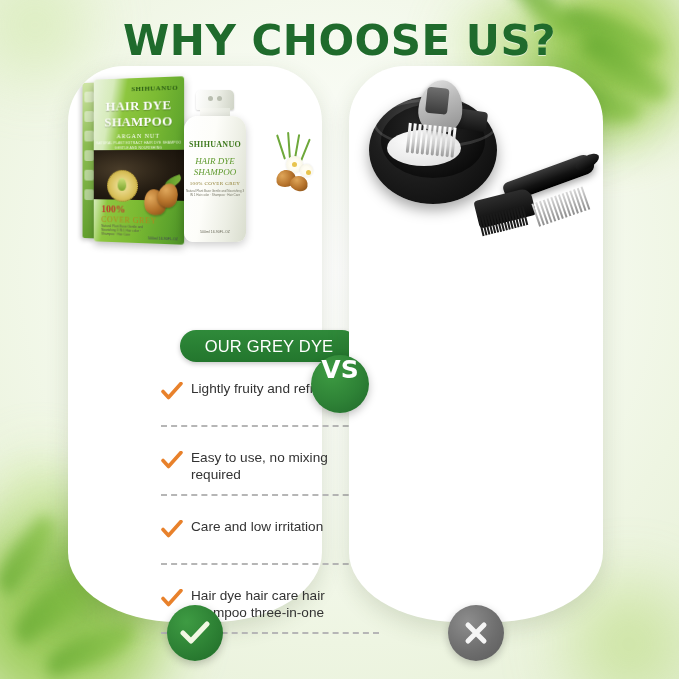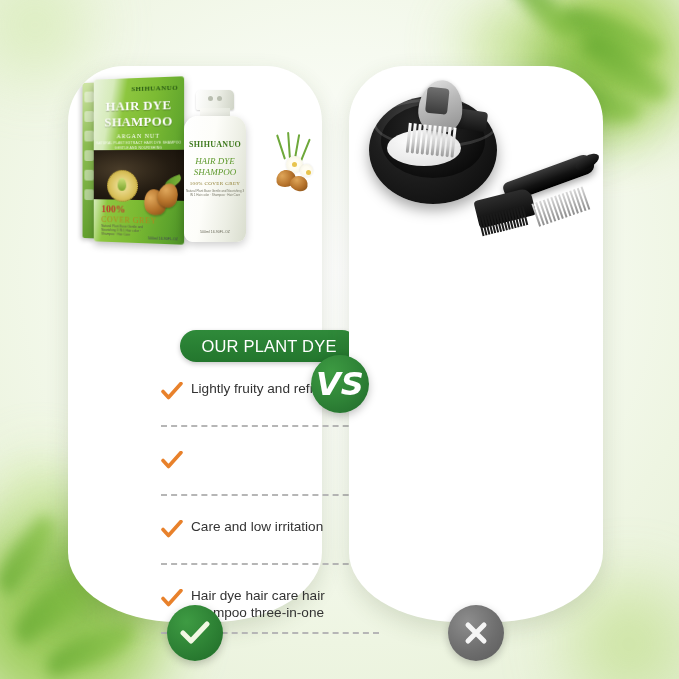--- a/index.html
+++ b/index.html
@@ -206,22 +206,22 @@
   .item .txt{font-size:13.6px;line-height:17px;color:#333333;padding-top:2px;}
   .sep{height:0;border-top:2px dashed #b6b6b6;margin:9px 0 10px 0;}
   .i-gap{height:10px;}
 
   .chk{display:block;width:22px;height:18px;}
 
   
   .vs{
     position:absolute;left:311px;top:355px;width:58px;height:58px;border-radius:50%;
     background:radial-gradient(circle at 35% 30%, #3d9b42 0%, #2e8236 55%, #20682a 100%);
-    display:flex;align-items:center;justify-content:center;
-    color:#fff;font-size:32px;font-weight:bold;font-style:italic;
+    display:flex;align-items:flex-start;justify-content:center;
+    color:#fff;font-size:25px;font-weight:bold;
     box-shadow:0 3px 8px rgba(0,0,0,.25);z-index:6;
     font-family:"DejaVu Sans", sans-serif;
   }
 
   
   .bcircle{position:absolute;top:605px;width:56px;height:56px;border-radius:50%;
     display:flex;align-items:center;justify-content:center;z-index:7;
     box-shadow:0 3px 8px rgba(0,0,0,.22);}
   .bcircle.ok{left:167px;background:radial-gradient(circle at 35% 30%,#3e9b43,#2d8134 55%,#1f6a27 100%);}
   .bcircle.no{left:448px;background:radial-gradient(circle at 35% 30%,#8d8d8d,#6e6e6e 55%,#5a5a5a 100%);}
@@ -241,20 +241,21 @@
   <div class="blob b-bl3"></div>
   <div class="blob b-br1"></div>
   <div class="leaf lf1"></div>
   <div class="leaf lf2"></div>
   <div class="leaf lf3"></div>
   <div class="leaf lf4"></div>
   <div class="leaf lf5"></div>
   <div class="leaf lf6"></div>
   <div class="leaf lf7"></div>
 
+  <div class="title">WHY CHOOSE US?</div>
 
   <div class="card left">
     <div class="card-img">
 
       <div class="prodbox">
         <div class="pb-side">
           <div class="row"></div>
             <div class="row"></div>
             <div class="row"></div>
           <div class="row"></div>
@@ -309,40 +310,41 @@
         <div class="sprig" style="left:30px;top:6px;transform:rotate(22deg)"></div>
         <div class="flower" style="left:12px;top:24px"></div>
         <div class="flower" style="left:26px;top:32px;width:13px;height:13px"></div>
         <div class="nut2" style="left:2px;top:38px;width:20px;height:17px;transform:rotate(-12deg)"></div>
         <div class="nut2" style="left:16px;top:44px;width:18px;height:15px;transform:rotate(14deg)"></div>
       </div>
 
     </div>
 
     <div class="pill left">
-      <span>OUR PLANT DYE</span>
+      <span>OUR GREY DYE</span>
     </div>
 
     <div class="list left">
       <div class="item">
         <span class="mark">
           <svg class="chk" viewBox="0 0 22 18">
               <path d="M2 9.5 L7.5 15.5 L20 1.5" fill="none" stroke="#E8812B" stroke-width="3.6" stroke-linecap="round" stroke-linejoin="round"></path>
             </svg>
         </span>
         <span class="txt">Lightly fruity and refreshing</span>
       </div>
       <div class="sep"></div>
       <div class="i-gap"></div>
       <div class="item">
         <span class="mark">
           <svg class="chk" viewBox="0 0 22 18">
               <path d="M2 9.5 L7.5 15.5 L20 1.5" fill="none" stroke="#E8812B" stroke-width="3.6" stroke-linecap="round" stroke-linejoin="round"></path>
             </svg>
         </span>
+        <span class="txt">Easy to use, no mixing required</span>
       </div>
       <div class="sep"></div>
       <div class="i-gap"></div>
       <div class="item">
         <span class="mark">
           <svg class="chk" viewBox="0 0 22 18">
               <path d="M2 9.5 L7.5 15.5 L20 1.5" fill="none" stroke="#E8812B" stroke-width="3.6" stroke-linecap="round" stroke-linejoin="round"></path>
             </svg>
         </span>
         <span class="txt">Care and low irritation</span>

